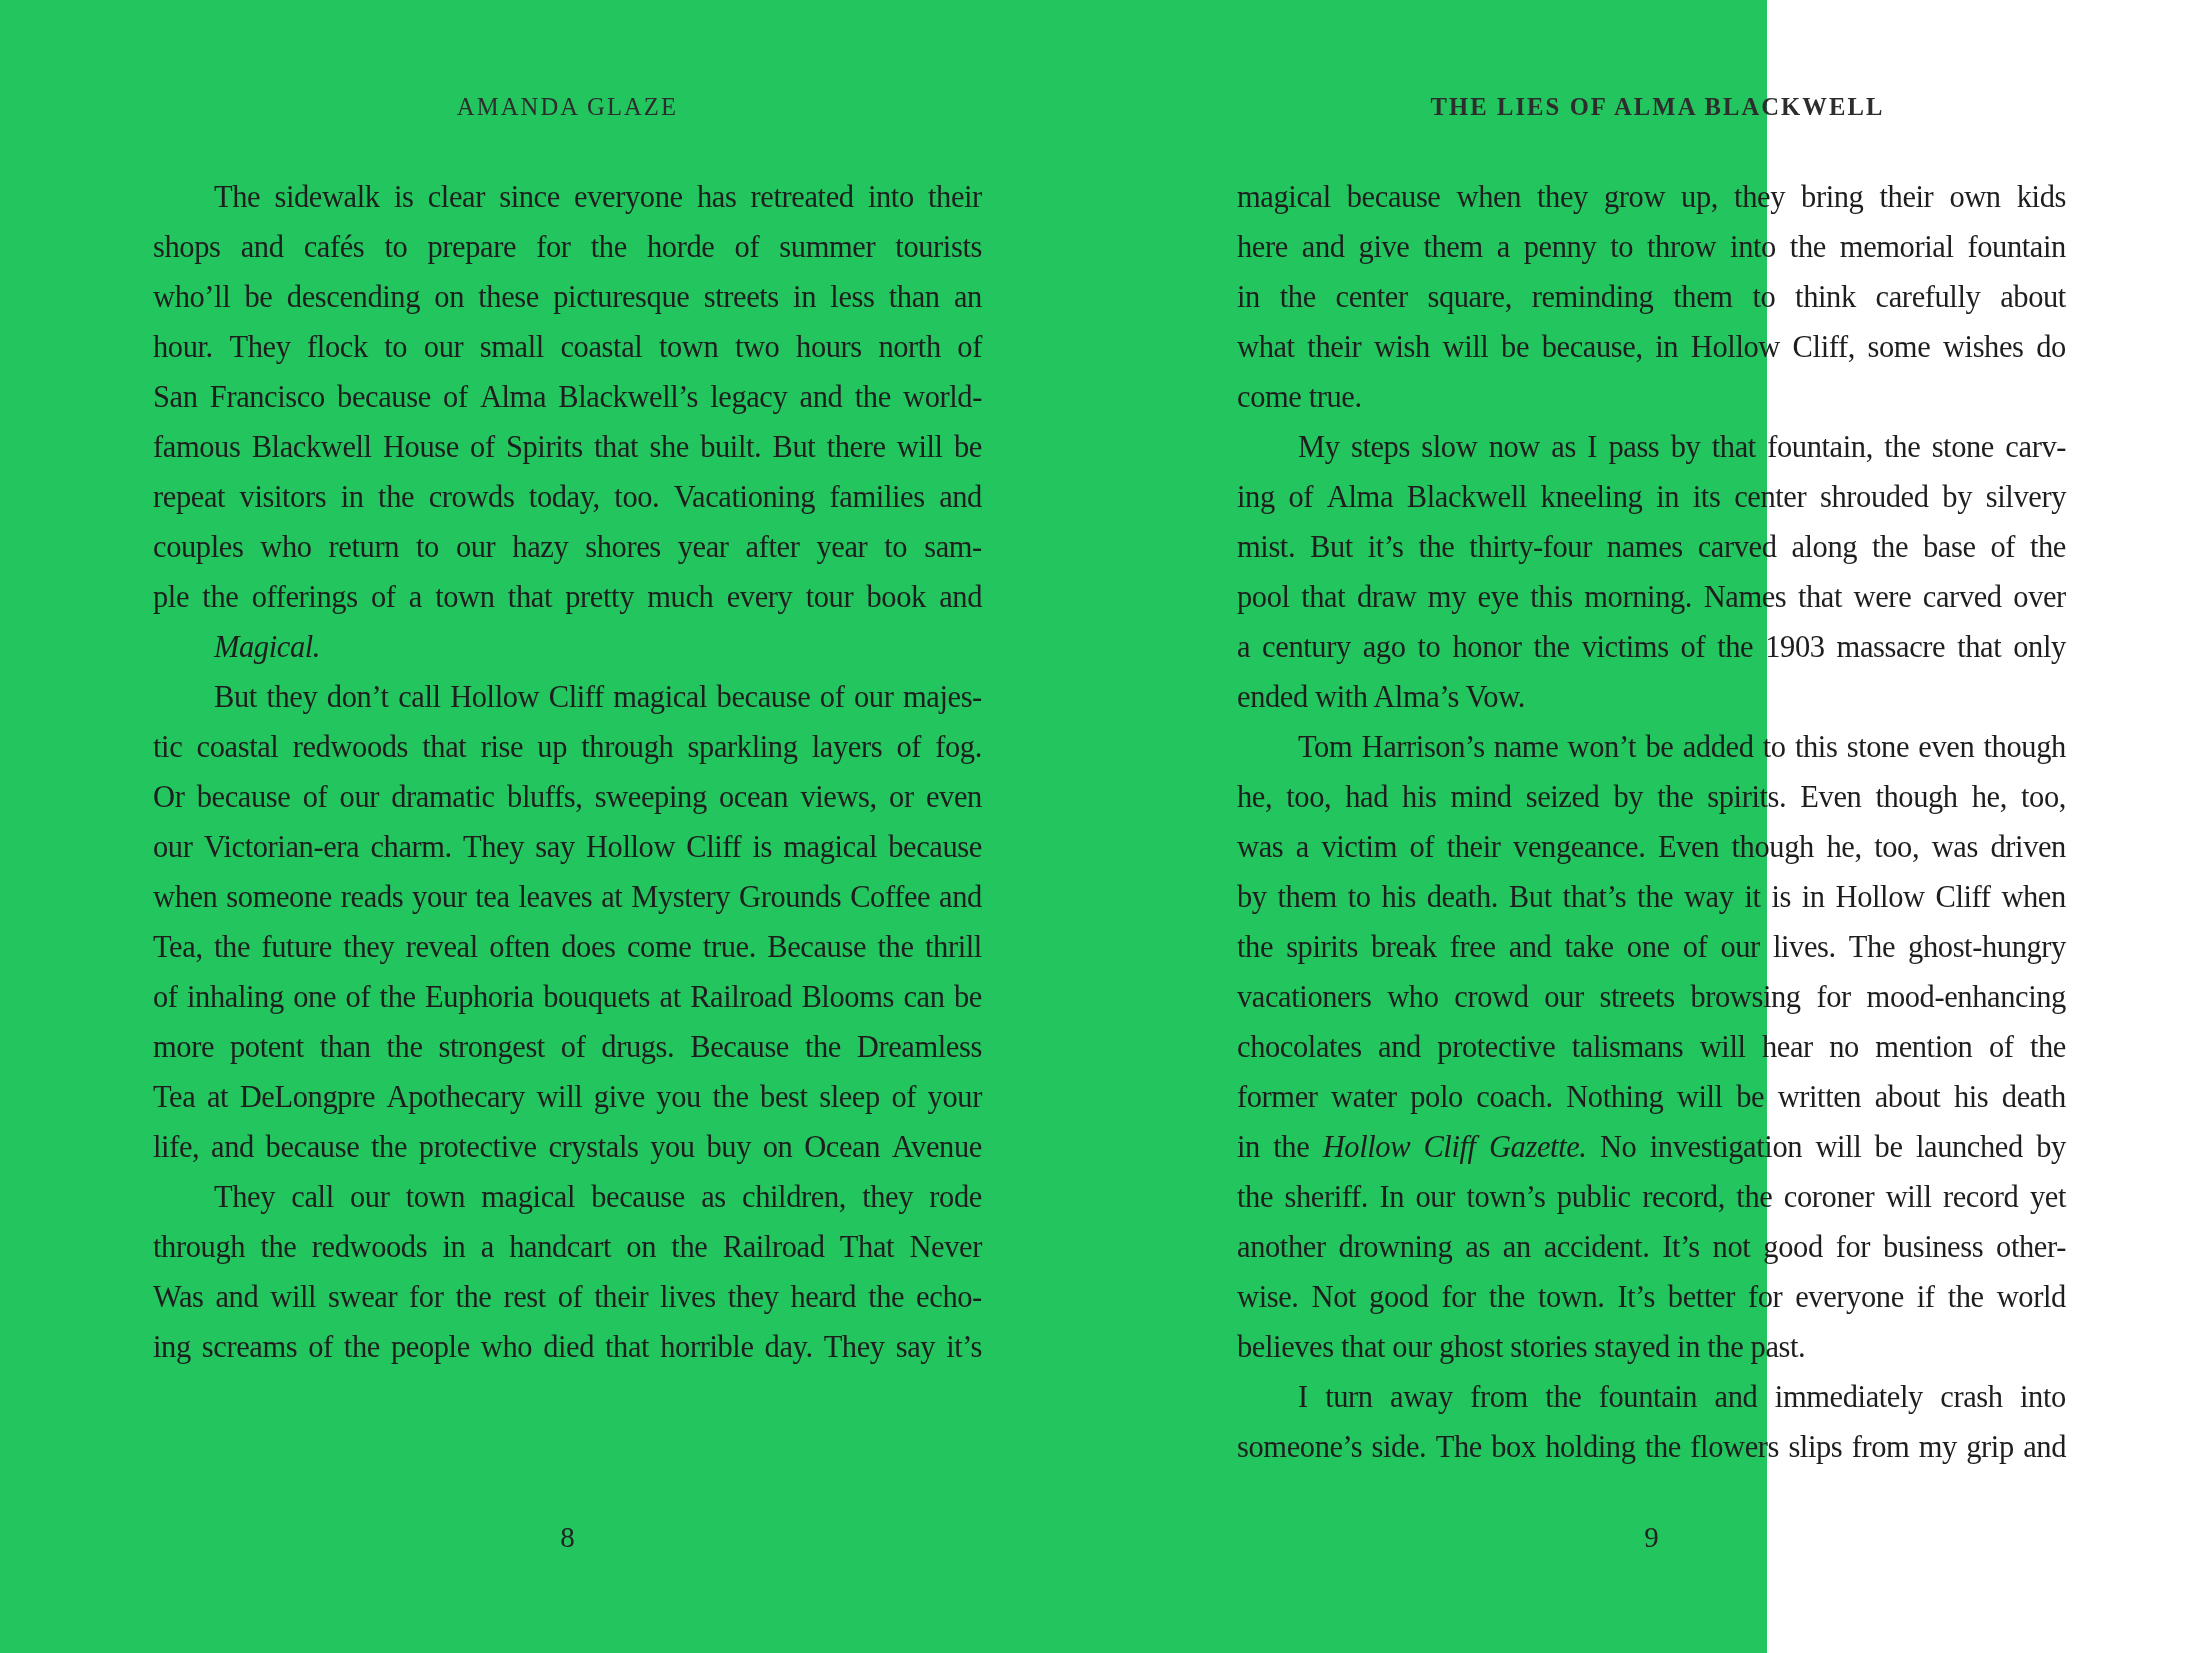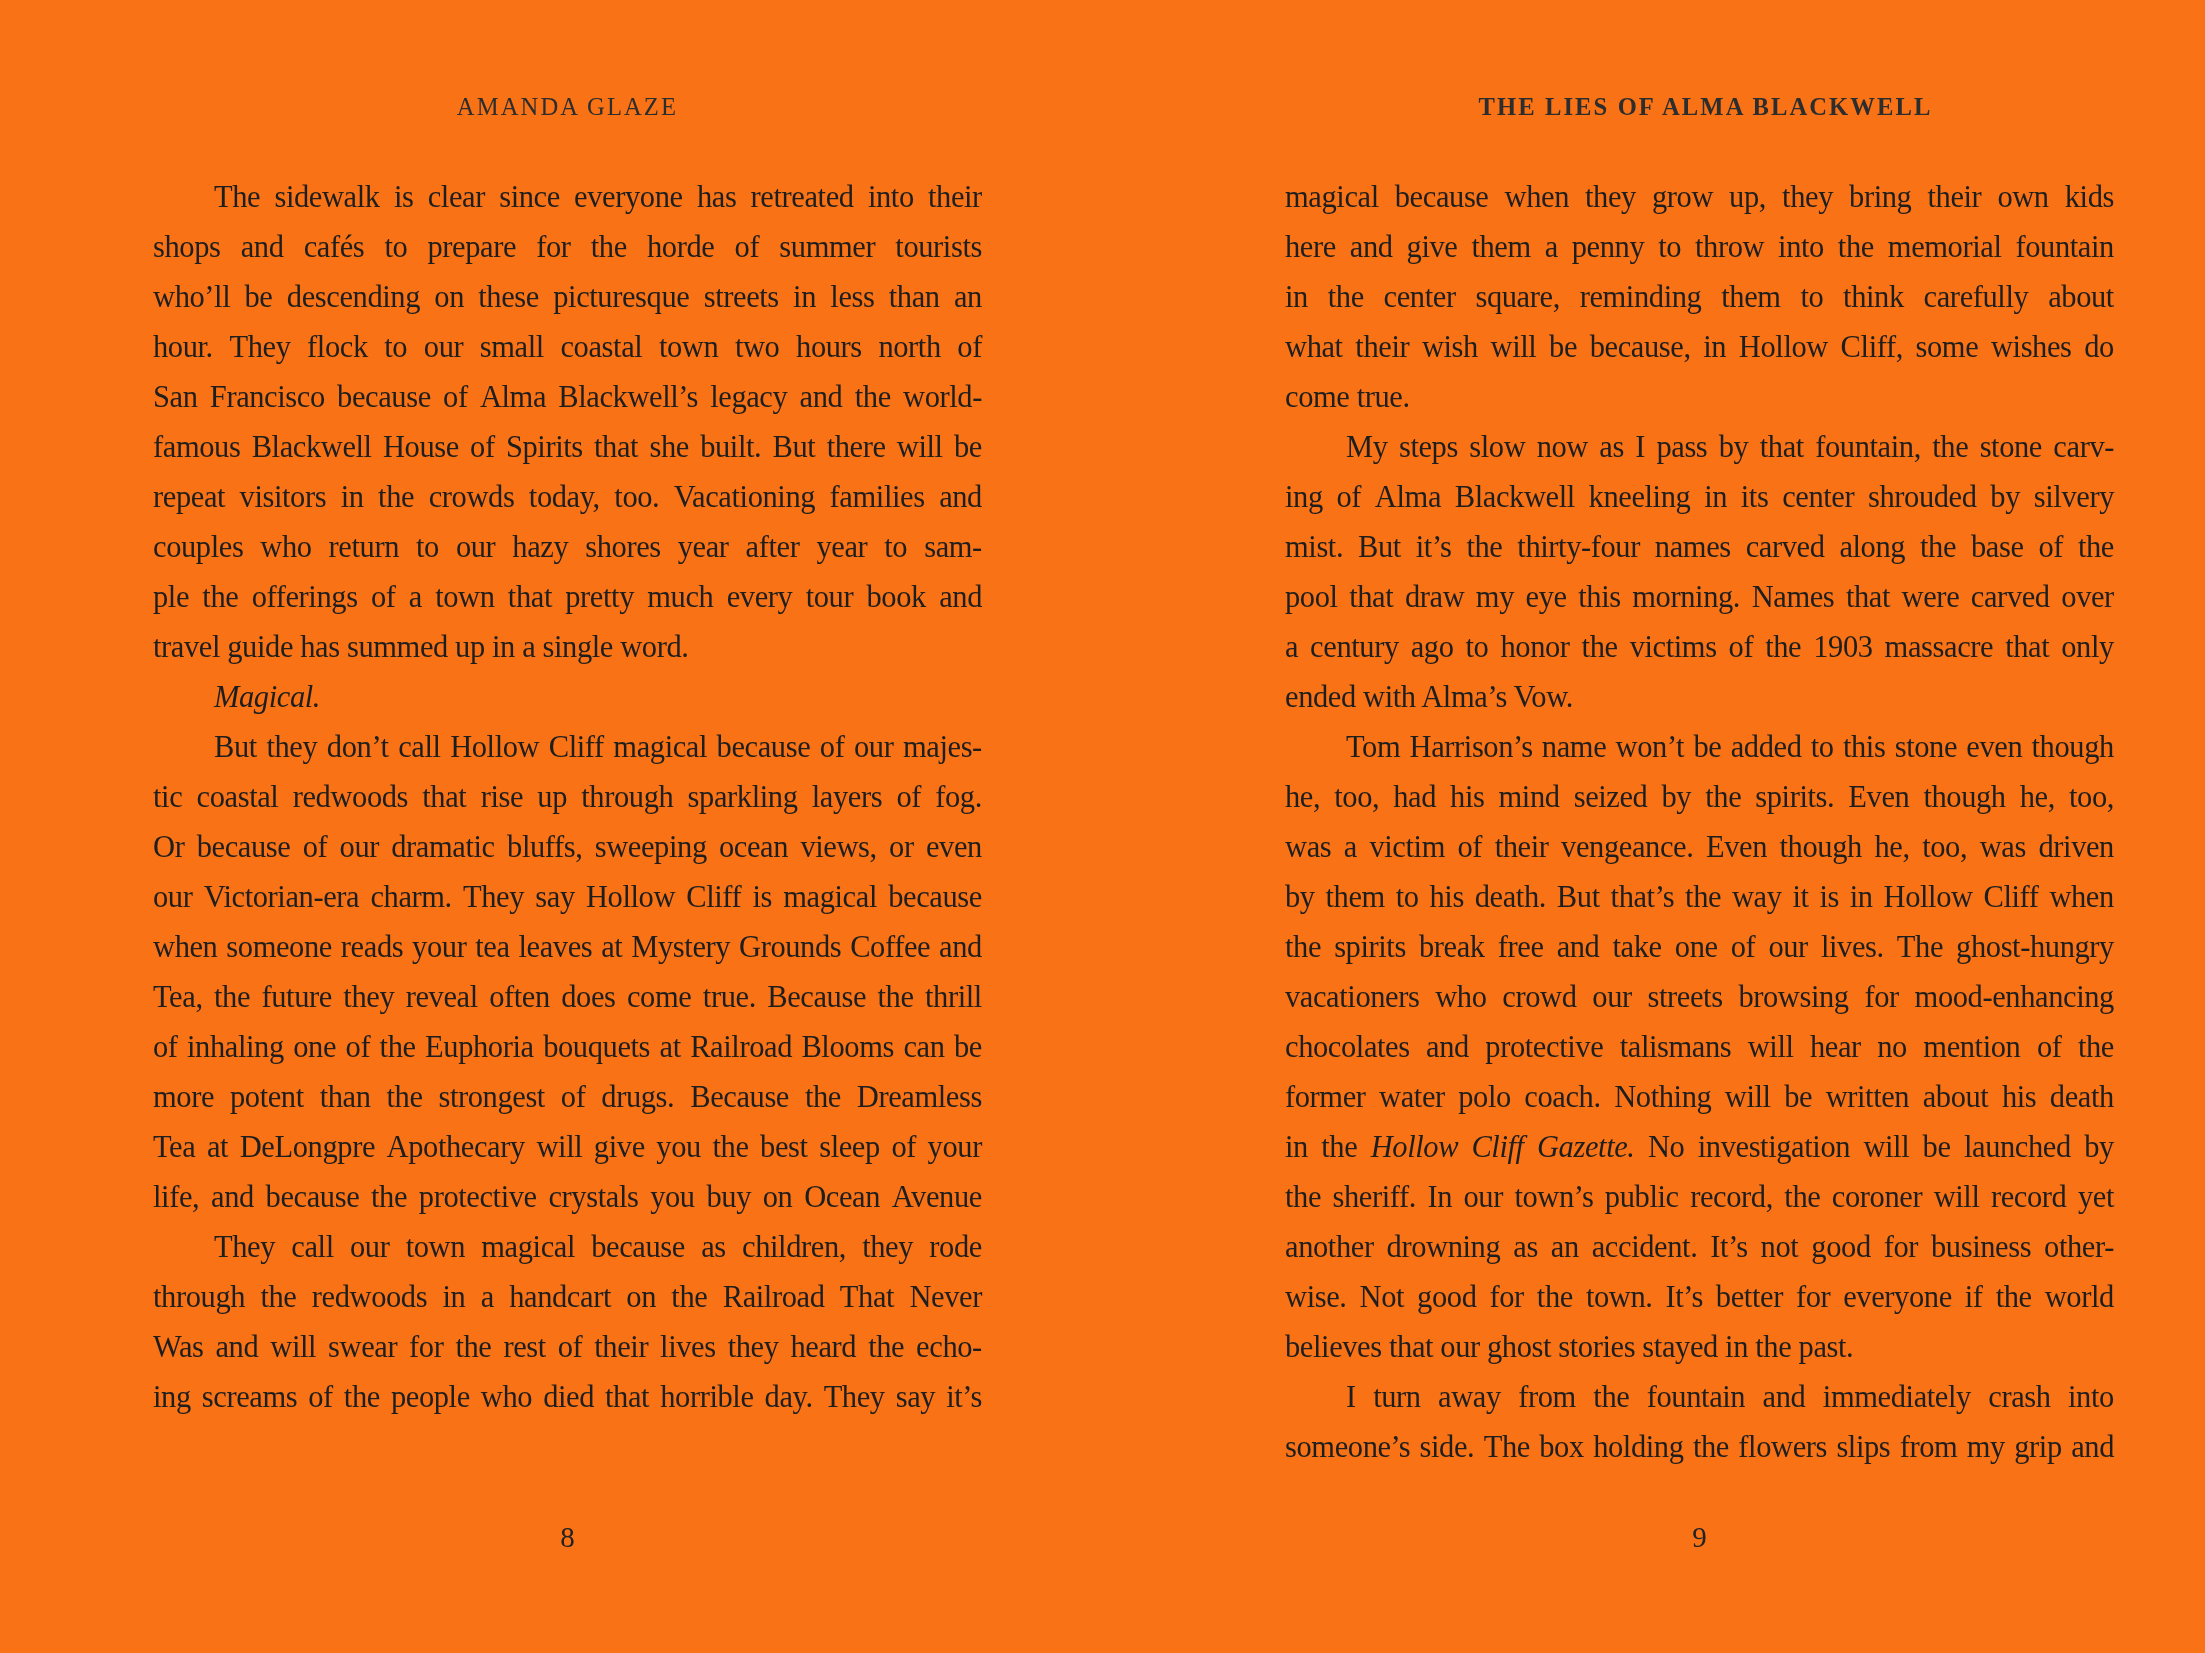--- a/index.html
+++ b/index.html
@@ -2,27 +2,26 @@
 <html style="font-size:13.6px"><head>
 <meta charset="utf-8">
 <style>
   html, body {
     margin: 0;
     padding: 0;
     background: #ffffff;
   }
   .spread {
     position: relative;
-    width: 2205px;
+    width: 1767px;
     height: 1654px;
-    background: #f97316;
+    background: #22c55e;
     display: flex;
     font-family: "Liberation Serif", "DejaVu Serif", serif;
     color: #1e1e1e;
-    gap: 48px;
   }
   .page {
     position: relative;
     width: 1103px;
     height: 1654px;
     flex: none;
   }
   .running-header {
     position: absolute;
     top: 93px;
@@ -200,21 +199,20 @@
           <span class="w">a</span>
           <span class="w">town</span>
           <span class="w">that</span>
           <span class="w">pretty</span>
           <span class="w">much</span>
           <span class="w">every</span>
           <span class="w">tour</span>
           <span class="w">book</span>
           <span class="w">and</span>
         </div>
-        <div class="line par-end"><span>travel guide has summed up in a single word.</span></div>
         <div class="line par-end indent"><span class="it">Magical.</span></div>
         <div class="line just indent">
           <span class="w">But</span>
           <span class="w">they</span>
           <span class="w">don’t</span>
           <span class="w">call</span>
           <span class="w">Hollow</span>
           <span class="w">Cliff</span>
           <span class="w">magical</span>
           <span class="w">because</span>

